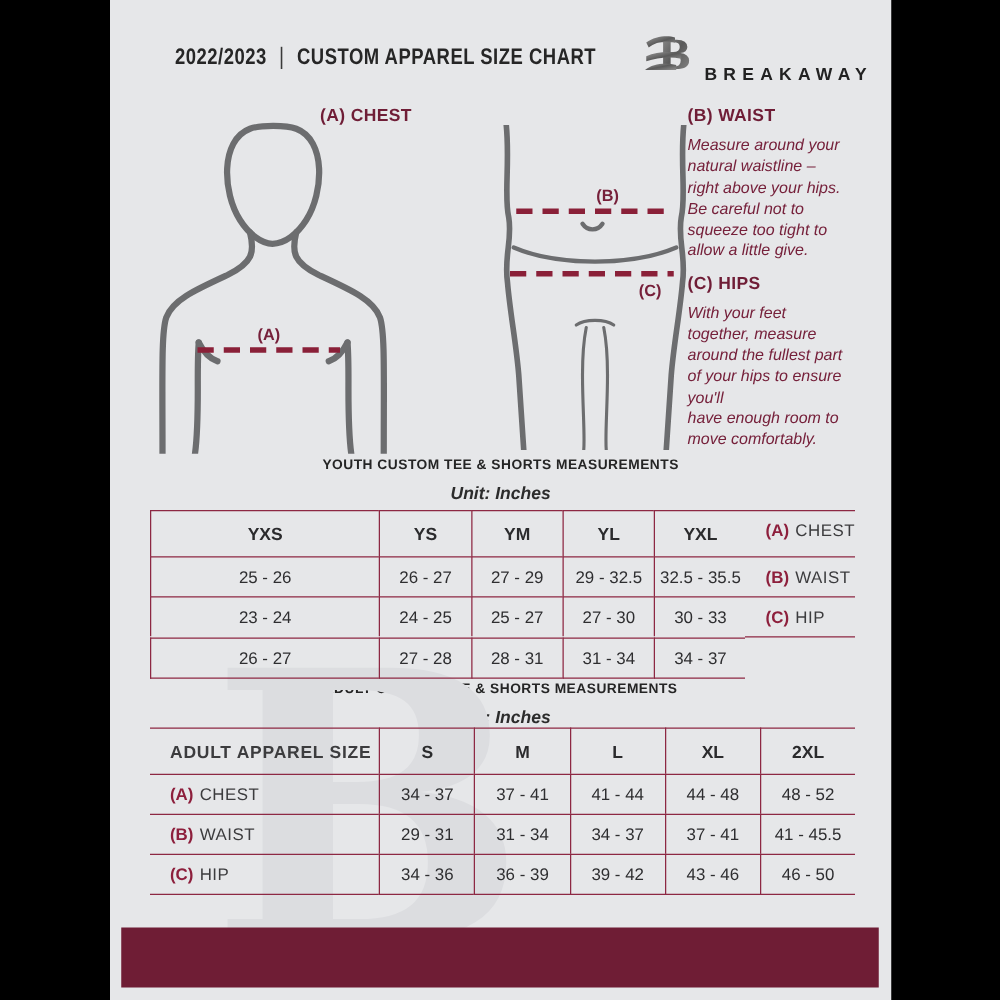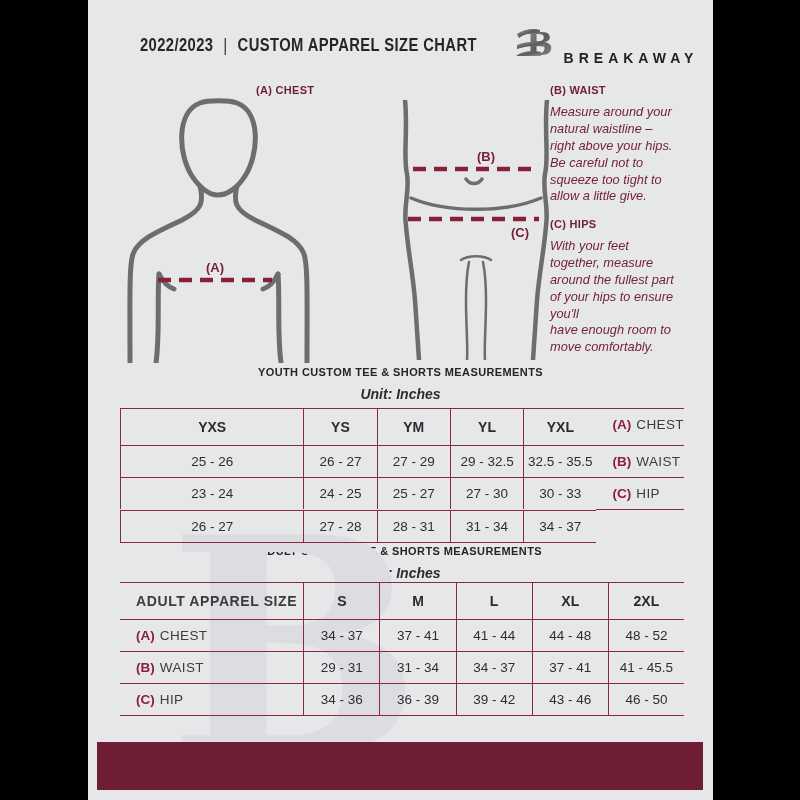--- a/index.html
+++ b/index.html
@@ -30,21 +30,21 @@
   }
   
   .fig{position:absolute;}
   .fig-torso{left:28px;top:78px;}
   .fig-waist{left:293px;top:100px;}
   .guide{position:absolute;}
   .guide-chest{left:168px;top:84px;width:185px;}
   .guide-waist{left:462px;top:84px;width:165px;}
   .guide-hips{left:462px;top:218px;width:172px;}
   .guide h3{
-    margin:0 0 8px 0;color:#6f1d36;font-size:11px;font-weight:800;letter-spacing:.3px;
+    margin:0 0 8px 0;color:#6f1d36;font-size:14px;font-weight:800;letter-spacing:.3px;
   }
   .guide p{
     margin:0;color:#76213b;font-size:12.8px;line-height:1.32;font-style:italic;
     white-space:pre-line;
   }
   .fig-label{fill:#76203a;font-weight:800;font-size:13px;font-family:"Liberation Sans",sans-serif;}
   
   .section-title{
     position:absolute;width:100%;text-align:center;
     color:#252525;font-weight:700;font-size:11px;letter-spacing:.4px;

